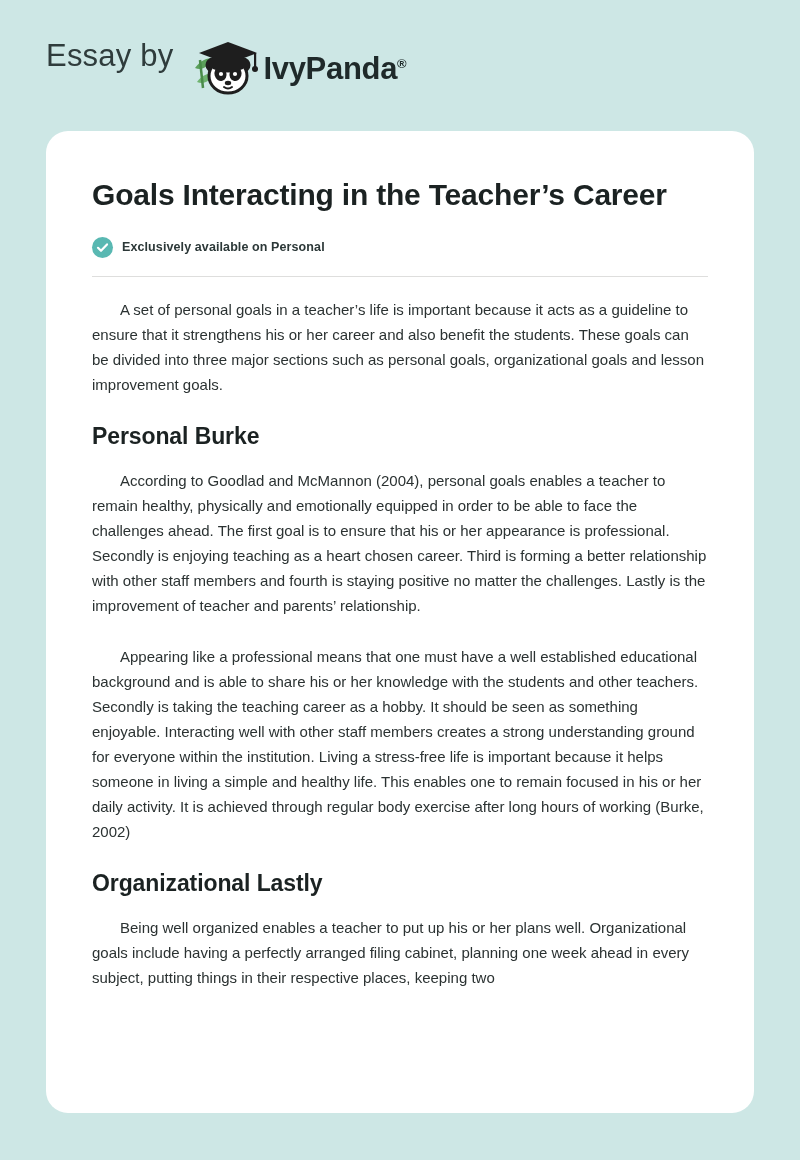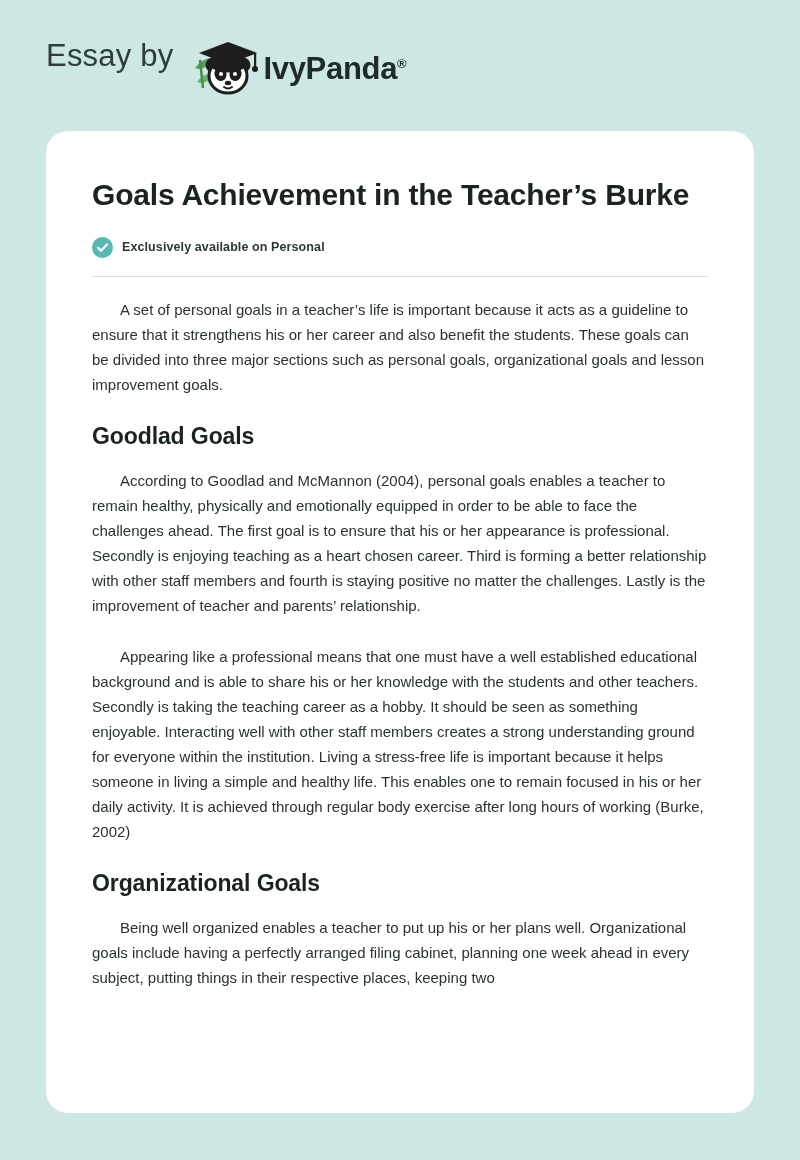--- a/index.html
+++ b/index.html
@@ -155,34 +155,34 @@
         <rect x="67" y="15" width="2.2" height="14" fill="#1e1e1e"></rect>
         <circle cx="68" cy="31" r="3" fill="#1e1e1e"></circle>
       </svg>
     </span>
     <span class="brand-name"><span>IvyPanda</span><span class="brand-reg">®</span></span>
   </div>
 </div>
 
 <div class="sheet">
 
-  <h1 class="doc-title">Goals Achievement in the Teacher’s Burke</h1>
+  <h1 class="doc-title">Goals Interacting in the Teacher’s Career</h1>
 
   <div class="exclusive-row">
     <span class="check-badge">
       <svg viewBox="0 0 21 21" width="21" height="21" aria-hidden="true">
         <path d="M6 10.8 L9 13.8 L15 7.4" stroke="#ffffff" stroke-width="2.2" fill="none" stroke-linecap="round" stroke-linejoin="round"></path>
       </svg>
     </span>
     <span class="exclusive-text">Exclusively available on Personal</span>
   </div>
 
   <div class="divider"></div>
 
   <div id="doc-body">
       <p class="body-text"><span class="indent"></span><span>A set of personal goals in a teacher’s life is important because it acts as a guideline to ensure that it strengthens his or her career and also benefit the students. These goals can be divided into three major sections such as personal goals, organizational goals and lesson improvement goals.</span></p>
-      <h2 class="section-heading">Goodlad Goals</h2>
+      <h2 class="section-heading">Personal Burke</h2>
       <p class="body-text"><span class="indent"></span><span>According to Goodlad and McMannon (2004), personal goals enables a teacher to remain healthy, physically and emotionally equipped in order to be able to face the challenges ahead. The first goal is to ensure that his or her appearance is professional. Secondly is enjoying teaching as a heart chosen career. Third is forming a better relationship with other staff members and fourth is staying positive no matter the challenges. Lastly is the improvement of teacher and parents’ relationship.</span></p>
       <p class="body-text"><span class="indent"></span><span>Appearing like a professional means that one must have a well established educational background and is able to share his or her knowledge with the students and other teachers. Secondly is taking the teaching career as a hobby. It should be seen as something enjoyable. Interacting well with other staff members creates a strong understanding ground for everyone within the institution. Living a stress-free life is important because it helps someone in living a simple and healthy life. This enables one to remain focused in his or her daily activity. It is achieved through regular body exercise after long hours of working (Burke, 2002)</span></p>
-      <h2 class="section-heading">Organizational Goals</h2>
+      <h2 class="section-heading">Organizational Lastly</h2>
       <p class="body-text"><span class="indent"></span><span>Being well organized enables a teacher to put up his or her plans well. Organizational goals include having a perfectly arranged filing cabinet, planning one week ahead in every subject, putting things in their respective places, keeping two</span></p>
     </div>
 </div>
 
 </body></html>

